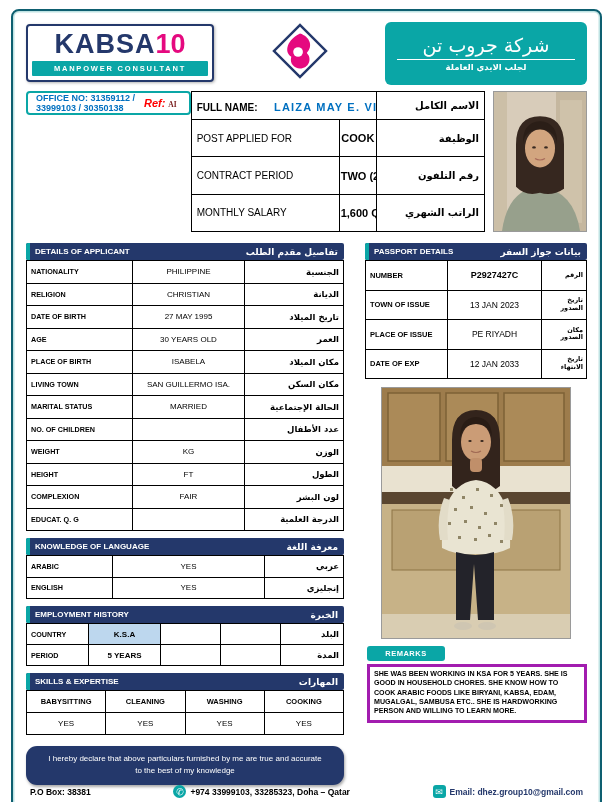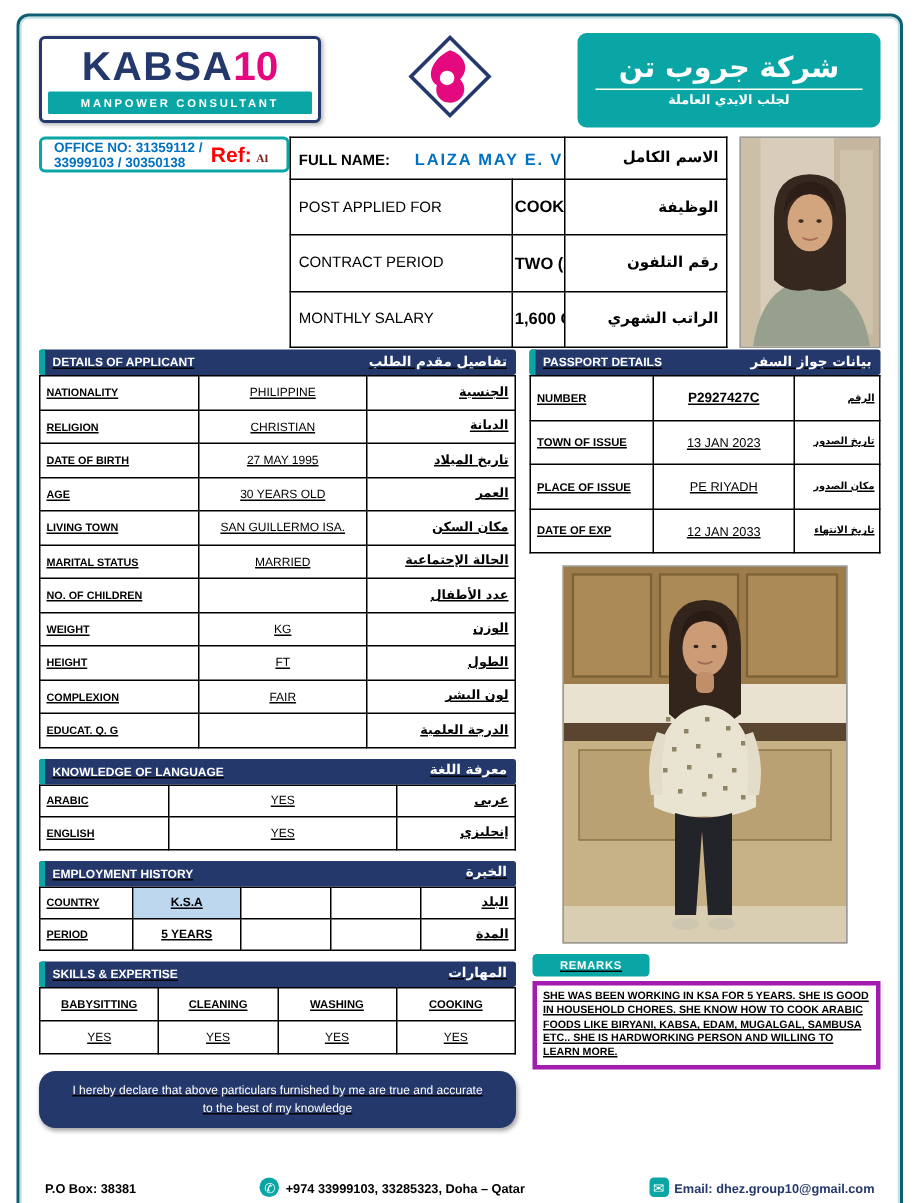--- a/index.html
+++ b/index.html
@@ -7,48 +7,48 @@
   .frame{margin:9px 11px;height:781px;border:2px solid #0e5f70;border-radius:8px;box-shadow:inset 0 0 0 1.5px #bfe3e3;padding:8px 13px 8px;display:flex;flex-direction:column;}
 
   
   .header{display:flex;align-items:center;justify-content:space-between;height:68px;margin-bottom:4px;}
   .logo-box{width:176px;border:2px solid #24386b;border-radius:4px;padding:3px 4px 4px;text-align:center;box-shadow:1px 1px 3px rgba(0,0,0,.3);background:#fff;}
   .logo-main{font-size:27px;font-weight:800;color:#24386b;letter-spacing:1px;}
   .logo-num{font-size:27px;font-weight:800;color:#e5097f;}
   .logo-banner{margin-top:1px;background:#0aa6a6;color:#fff;font-size:7.5px;font-weight:700;letter-spacing:1.8px;padding:3px 0;border-radius:1px;}
   .diamond-wrap{flex:0 0 auto;margin:0 6px;}
   .arabic-box{width:202px;height:63px;background:#0aa6a6;border-radius:6px;color:#fff;display:flex;flex-direction:column;align-items:center;justify-content:center;font-family:"DejaVu Sans",sans-serif;}
-  .arabic-main{font-size:19px;font-weight:700;line-height:1.25;}
+  .arabic-main{font-size:19px;font-weight:400;line-height:1.25;}
   .arabic-sub{font-size:8.5px;font-weight:700;border-top:1.5px solid #fff;padding-top:2px;margin-top:2px;width:88%;text-align:center;}
 
   
   .top-section{display:flex;gap:8px;}
   .top-left{flex:1;display:flex;flex-direction:row;}
   .office-bar{height:20px;border:2px solid #0aa6a6;border-radius:4px;display:flex;align-items:center;padding:0 8px;margin-bottom:3px;}
   .office-num{color:#0070c0;font-weight:700;font-size:9px;}
   .ref{margin-left:auto;margin-right:4px;display:flex;align-items:baseline;gap:3px;}
-  .ref-label{color:#ff0000;font-weight:700;font-size:14px;}
+  .ref-label{color:#ff0000;font-weight:700;font-size:11px;font-style:italic;}
   .ref-value{color:#7b2020;font-weight:700;font-size:7.5px;font-family:"Liberation Serif",serif;}
   table{border-collapse:collapse;table-layout:fixed;width:100%;}
   td{border:1px solid #000;overflow:hidden;white-space:nowrap;}
   .summary-table col.c1{width:148px;} .summary-table col.c3{width:108px;}
   .fullname-row td{height:22px;}
   .summary-table tr + tr td{height:30px;}
   .fn-cell{padding-left:5px;}
   .fn-label{font-weight:700;font-size:10px;}
   .fn-value{color:#0070c0;font-weight:700;font-size:11px;letter-spacing:1.2px;margin-left:12px;}
   .lbl{font-size:10px;padding-left:5px;}
   .val{text-align:center;font-weight:700;font-size:11px;}
   .summary-table tr:nth-child(3) .val{font-size:11px;}
   .ar-cell{text-align:right;padding-right:5px;font-size:10px;font-weight:700;font-family:"DejaVu Sans",sans-serif;}
   .photo-small{width:92px;height:139px;border:1px solid #9a9a9a;background:#d6cab8;}
   .photo-small svg,.photo-large svg{display:block;width:100%;height:100%;}
 
   
-  .main-cols{display:flex;gap:9px;margin-top:1px;flex:1;text-decoration:underline;}
+  .main-cols{display:flex;gap:21px;margin-top:11px;flex:1;}
   .col-left{width:318px;display:flex;flex-direction:column;}
   .col-right{flex:1;display:flex;flex-direction:column;}
   .sec-header{background:#24386b;color:#fff;height:17px;display:flex;align-items:center;justify-content:space-between;padding:0 6px 0 9px;font-size:8px;font-weight:700;border-radius:2px;position:relative;flex:0 0 auto;}
   .sec-header::before{content:"";position:absolute;left:0;top:0;bottom:0;width:4px;background:#0aa6a6;border-radius:2px 0 0 2px;}
   .sec-header .artitle{font-family:"DejaVu Sans",sans-serif;font-size:9px;}
   .gap{height:7px;flex:0 0 auto;}
 
   .detail-table td{height:19.5px;}
   .detail-table col.c1{width:106px;} .detail-table col.c2{width:112px;}
   .dlbl{font-size:7.2px;font-weight:700;padding-left:4px;}
@@ -205,20 +205,25 @@
             </tr>
         <tr>
               <td class="dlbl">DATE OF BIRTH</td>
               <td class="dval">27 MAY 1995</td>
               <td class="dar" dir="rtl">تاريخ الميلاد</td>
             </tr>
         <tr>
               <td class="dlbl">AGE</td>
               <td class="dval">30 YEARS OLD</td>
               <td class="dar" dir="rtl">العمر</td>
+            </tr>
+        <tr>
+              <td class="dlbl">PLACE OF BIRTH</td>
+              <td class="dval">ISABELA</td>
+              <td class="dar" dir="rtl">مكان الميلاد</td>
             </tr>
         <tr>
               <td class="dlbl">LIVING TOWN</td>
               <td class="dval">SAN GUILLERMO ISA.</td>
               <td class="dar" dir="rtl">مكان السكن</td>
             </tr>
         <tr>
               <td class="dlbl">MARITAL STATUS</td>
               <td class="dval">MARRIED</td>
               <td class="dar" dir="rtl">الحالة الإجتماعية</td>

